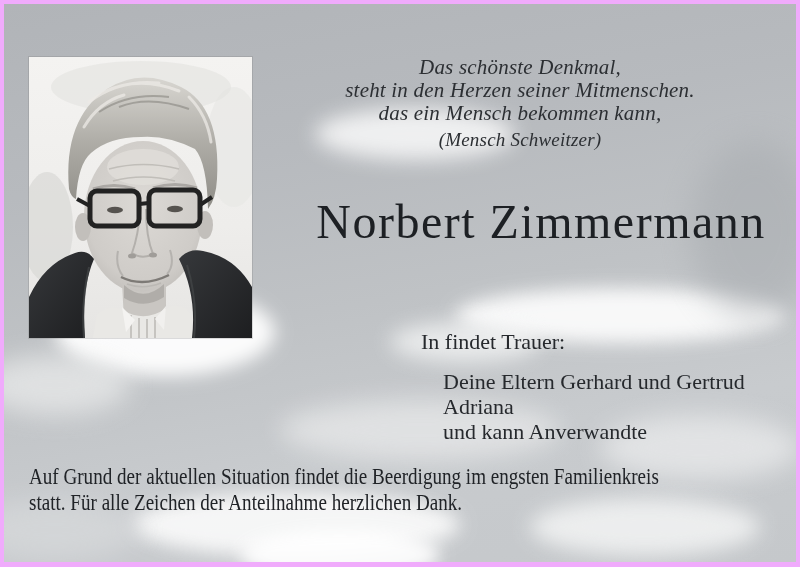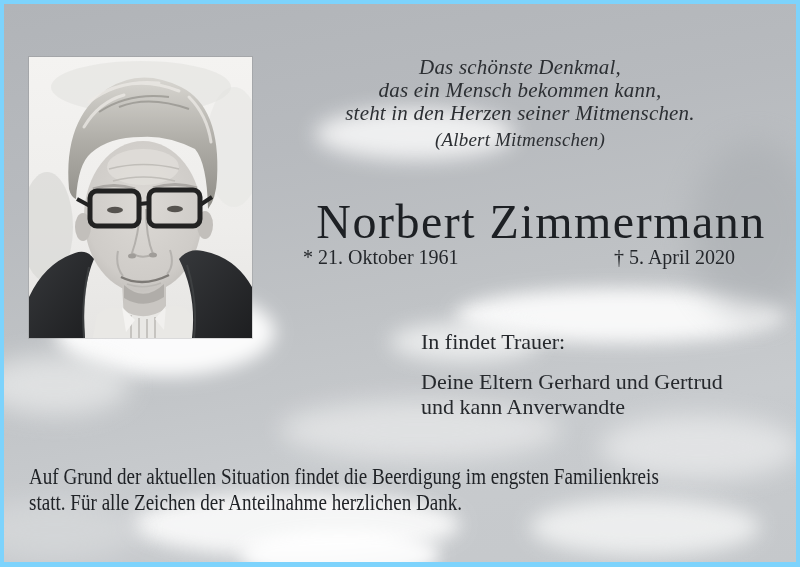--- a/index.html
+++ b/index.html
@@ -1,18 +1,18 @@
 <!DOCTYPE html>
 <html><head>
 <meta charset="utf-8">
 <style>
   html,body{margin:0;padding:0;background:#2a2a2a;}
   .frame{
     position:relative;width:800px;height:567px;
-    background:#7dd3fc;overflow:hidden;
+    background:#f0abfc;overflow:hidden;
     font-family:"Liberation Serif","DejaVu Serif",serif;
     color:#212428;
   }
   .sky{position:absolute;left:4px;top:4px;right:4px;bottom:5px;overflow:hidden;
     background:linear-gradient(170deg,#b1b4b8 0%,#b7babe 28%,#bfc2c5 52%,#c8cbce 74%,#c5c8cb 100%);}
   .cloud{position:absolute;border-radius:50%;}
   .c1{left:311px;top:104px;width:200px;height:52px;background:#fdfdfd;opacity:.8;filter:blur(10px);}
   .c2{left:51px;top:284px;width:220px;height:88px;background:#ffffff;opacity:.95;filter:blur(9px);}
   .c3{left:-24px;top:351px;width:150px;height:60px;background:#eceded;opacity:.7;filter:blur(12px);}
   .c4{left:451px;top:284px;width:330px;height:55px;background:#fefefe;opacity:.9;filter:blur(9px);}
@@ -37,21 +37,21 @@
     font-weight:normal;font-size:48px;line-height:48px;letter-spacing:1.5px;color:#1d2024;}
 
   .dates{position:absolute;left:0;top:246px;width:800px;height:26px;font-size:20px;color:#24272b;}
   .birth{position:absolute;left:303px;top:0;}
   .death{position:absolute;left:614px;top:0;}
 
   .residence{position:absolute;left:30px;top:351px;font-size:24px;color:#26292d;}
 
   .mourning{position:absolute;left:421px;top:329px;font-size:22px;color:#26292d;}
   .mourning .intro{margin:0 0 14px 0;}
-  .mourning .line{line-height:25px;}
+  .mourning .line{line-height:25px;margin-left:22px;}
 
   .footer{position:absolute;left:29px;top:464px;font-size:23px;line-height:26px;
     white-space:nowrap;transform:scaleX(0.83);transform-origin:left top;color:#202327;}
 </style>
 </head>
 <body>
 
 <div class="frame">
 
   <div class="sky">
@@ -137,36 +137,33 @@
       <path d="M137,249 L126,262 L135,273 Z" fill="#f1f0ee"></path>
 
       <path d="M0,281 L0,240 Q16,206 46,196 Q58,192 65,202 Q52,232 56,281 Z" fill="url(#jackG)"></path>
       <path d="M223,281 L223,230 Q206,200 174,194 Q159,191 150,202 Q168,238 163,281 Z" fill="url(#jackG)"></path>
       <path d="M60,210 Q52,245 55,281 M158,208 Q169,244 165,281" stroke="#454749" stroke-width="2" fill="none" opacity="0.7"></path>
     </svg>
   </figure>
 
   <div class="quote">
     <div>Das schönste Denkmal,</div>
+    <div>steht in den Herzen seiner Mitmenschen.</div>
     <div>das ein Mensch bekommen kann,</div>
-    <div>steht in den Herzen seiner Mitmenschen.</div>
-    <div class="attr">(Albert Mitmenschen)</div>
+    <div class="attr">(Mensch Schweitzer)</div>
   </div>
 
   <h1 class="name">Norbert Zimmermann</h1>
 
-  <div class="dates">
-    <span class="birth">* 21. Oktober 1961</span>
-    <span class="death">† 5. April 2020</span>
-  </div>
 
 
   <div class="mourning">
     <div class="intro">In findet Trauer:</div>
     <div class="line">Deine Eltern Gerhard und Gertrud</div>
+    <div class="line">Adriana</div>
     <div class="line">und kann Anverwandte</div>
   </div>
 
   <div class="footer">
     <div>Auf Grund der aktuellen Situation findet die Beerdigung im engsten Familienkreis</div>
     <div>statt. Für alle Zeichen der Anteilnahme herzlichen Dank.</div>
   </div>
 
 </div>
 

